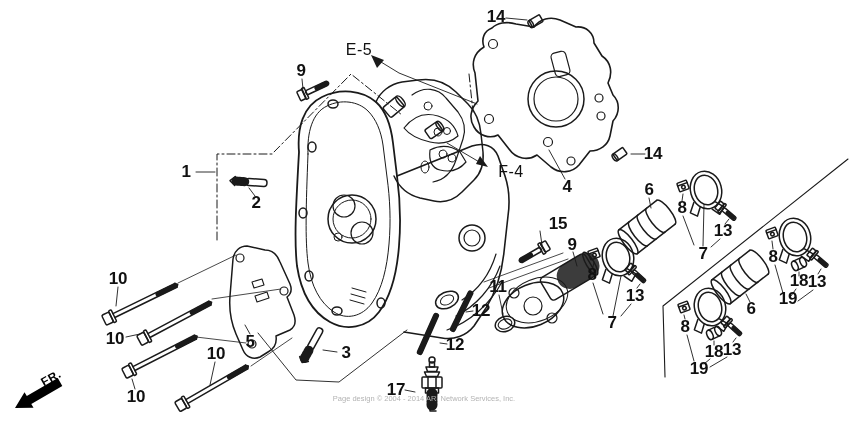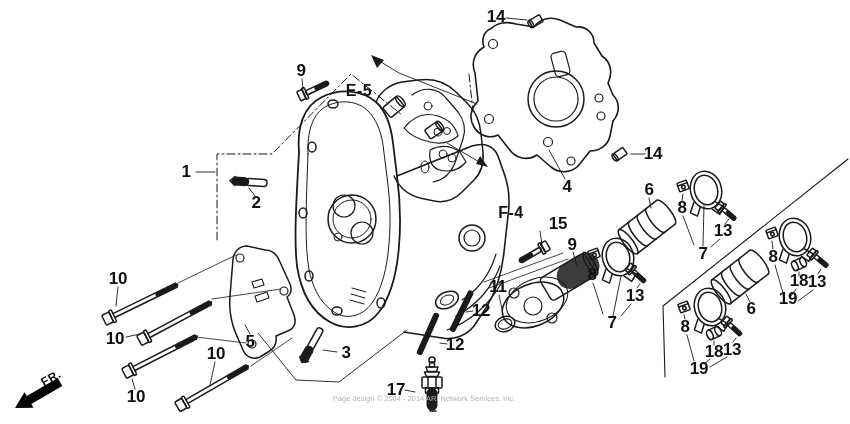--- a/index.html
+++ b/index.html
@@ -2,21 +2,21 @@
 <html><head>
 <meta charset="utf-8">
 <style>
   html,body{margin:0;padding:0;background:#fff;}
   .stage{position:relative;width:850px;height:424px;background:#ffffff;overflow:hidden;
          font-family:"Liberation Sans",sans-serif;color:#111;}
   .stage svg{position:absolute;left:0;top:0;}
   #labels{position:absolute;left:0;top:0;width:850px;height:424px;}
   .callout{position:absolute;transform:translate(-50%,-50%);font-size:17px;font-weight:bold;
            color:#111;white-space:nowrap;letter-spacing:-0.3px;}
-  .section-ref{font-size:16px;font-weight:bold;letter-spacing:0.5px;margin-top:41px;}
+  .section-ref{font-size:16px;font-weight:normal;letter-spacing:0.5px;}
   .code{position:absolute;left:731px;top:383px;transform:translate(-50%,-50%);
         font-family:"DejaVu Serif","Liberation Serif",serif;font-size:12.5px;color:#111;
         white-space:nowrap;letter-spacing:0.4px;}
   .watermark{position:absolute;left:424px;top:398px;transform:translate(-50%,-50%);
              font-size:7.5px;color:#b3b3b3;white-space:nowrap;}
   .fr{position:absolute;left:51px;top:378px;transform:translate(-50%,-50%) rotate(-29deg);
       font-size:12px;font-weight:bold;color:#000;letter-spacing:0.5px;}
 </style>
 </head>
 <body>

